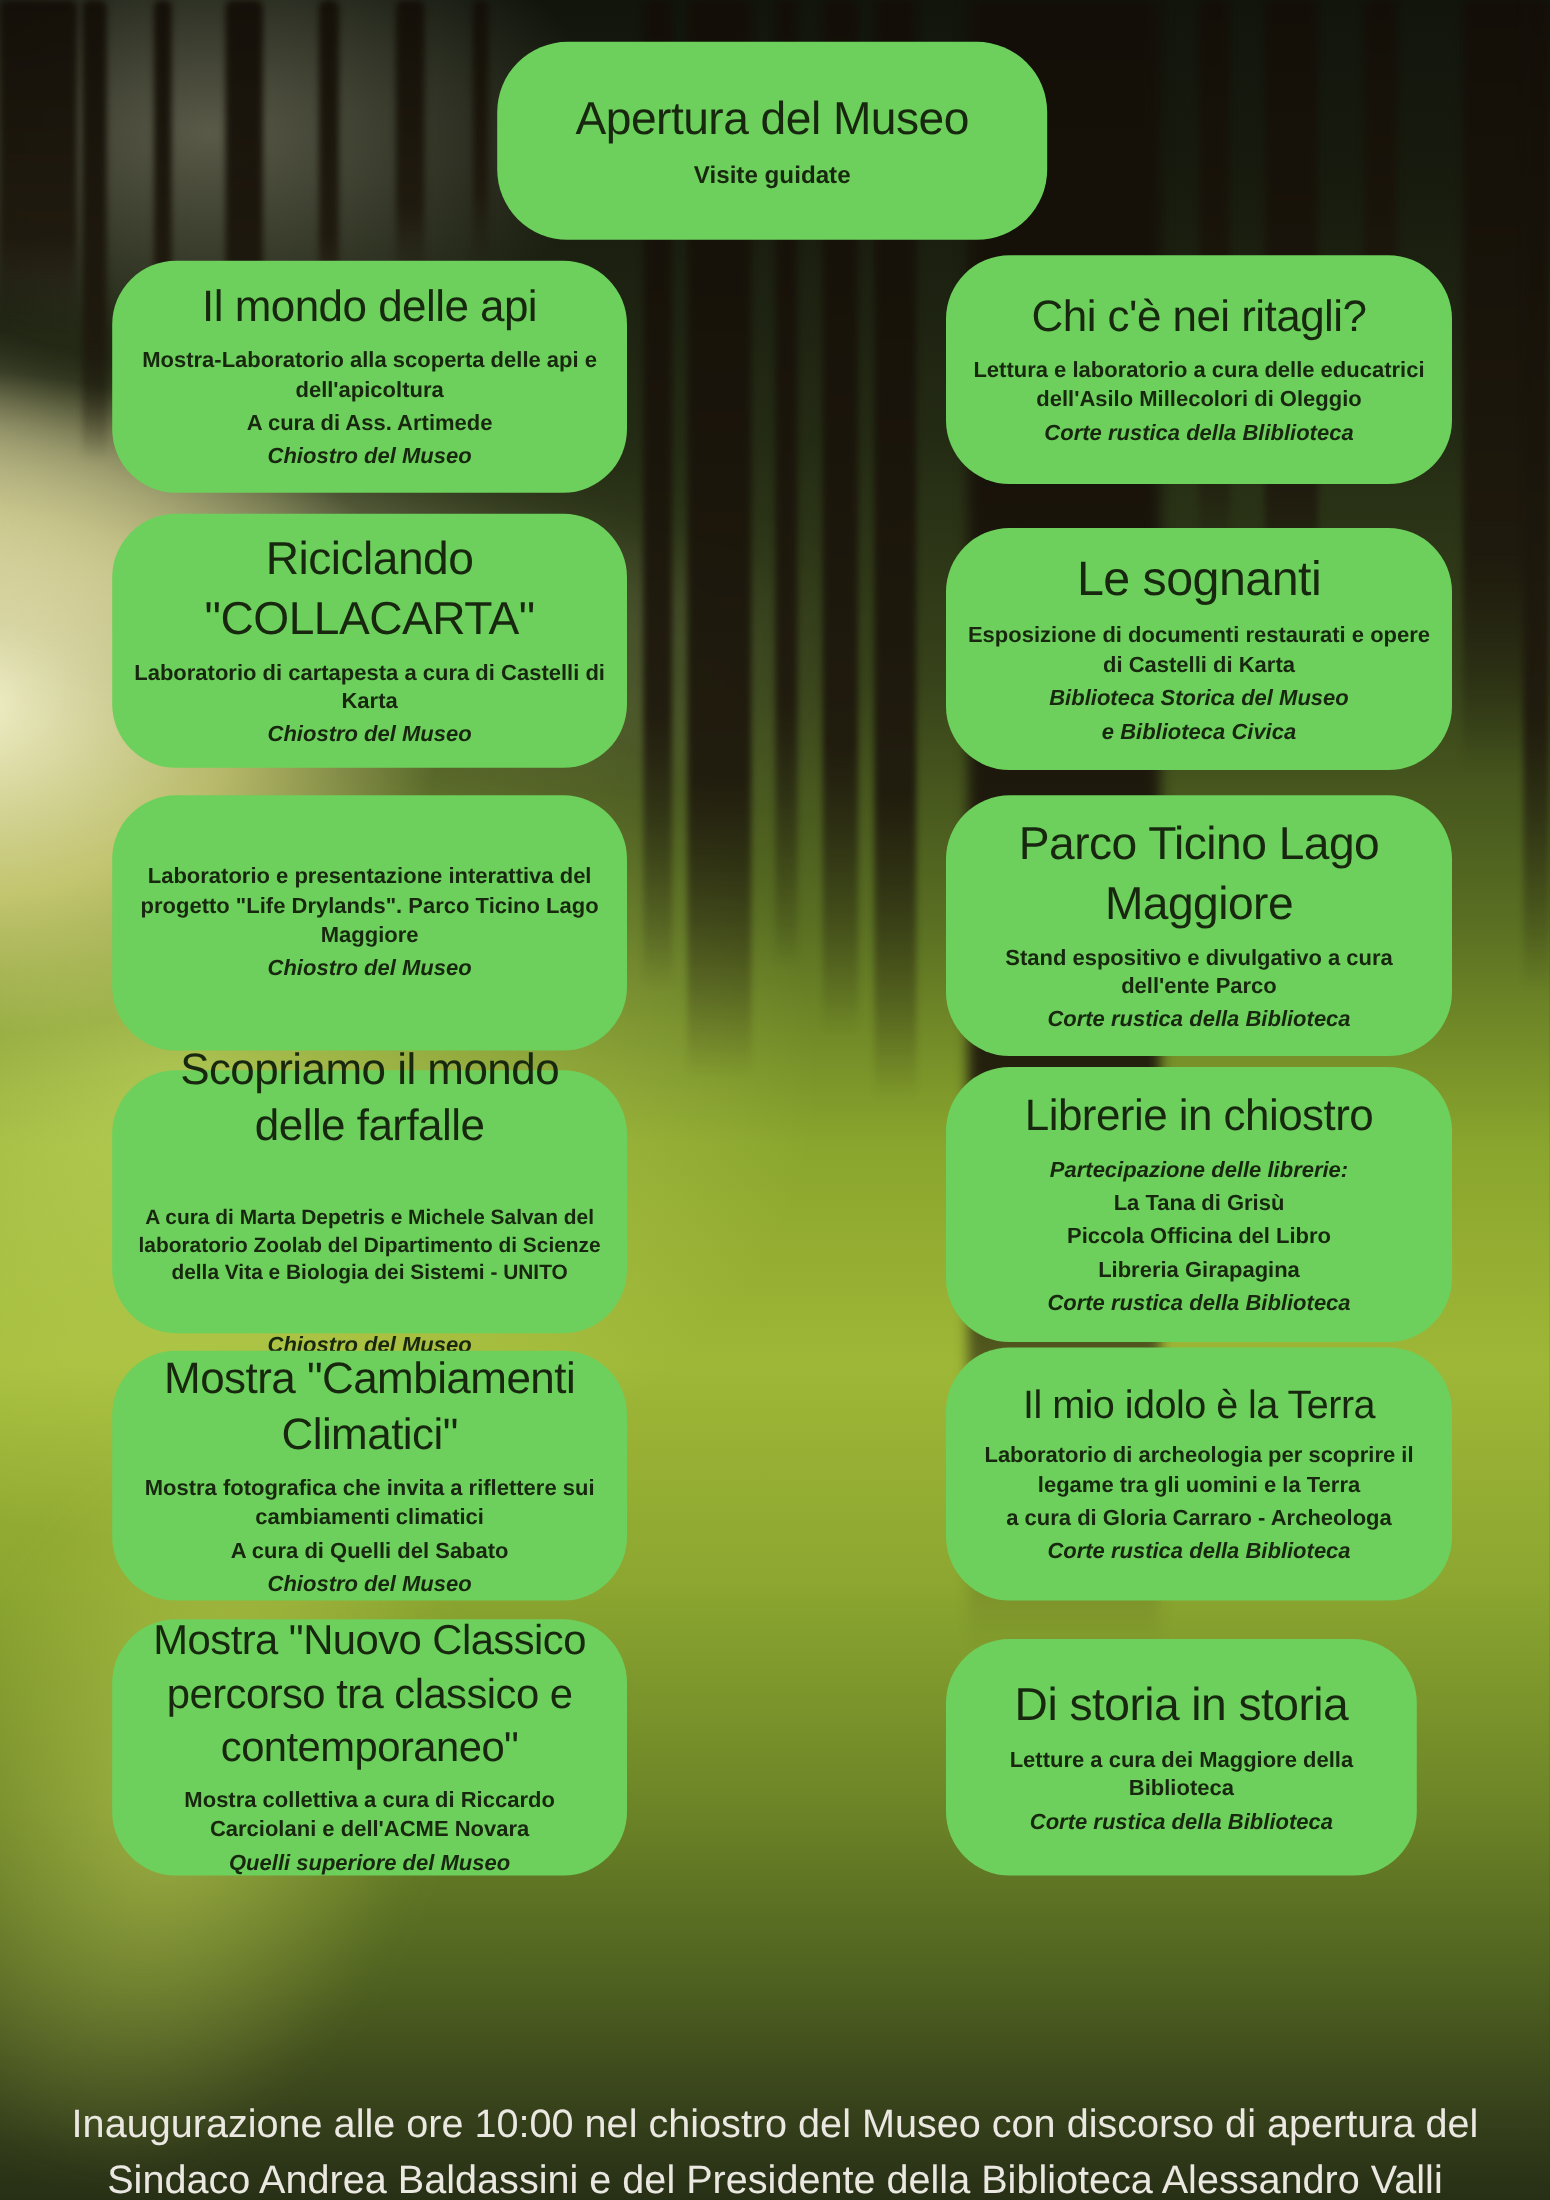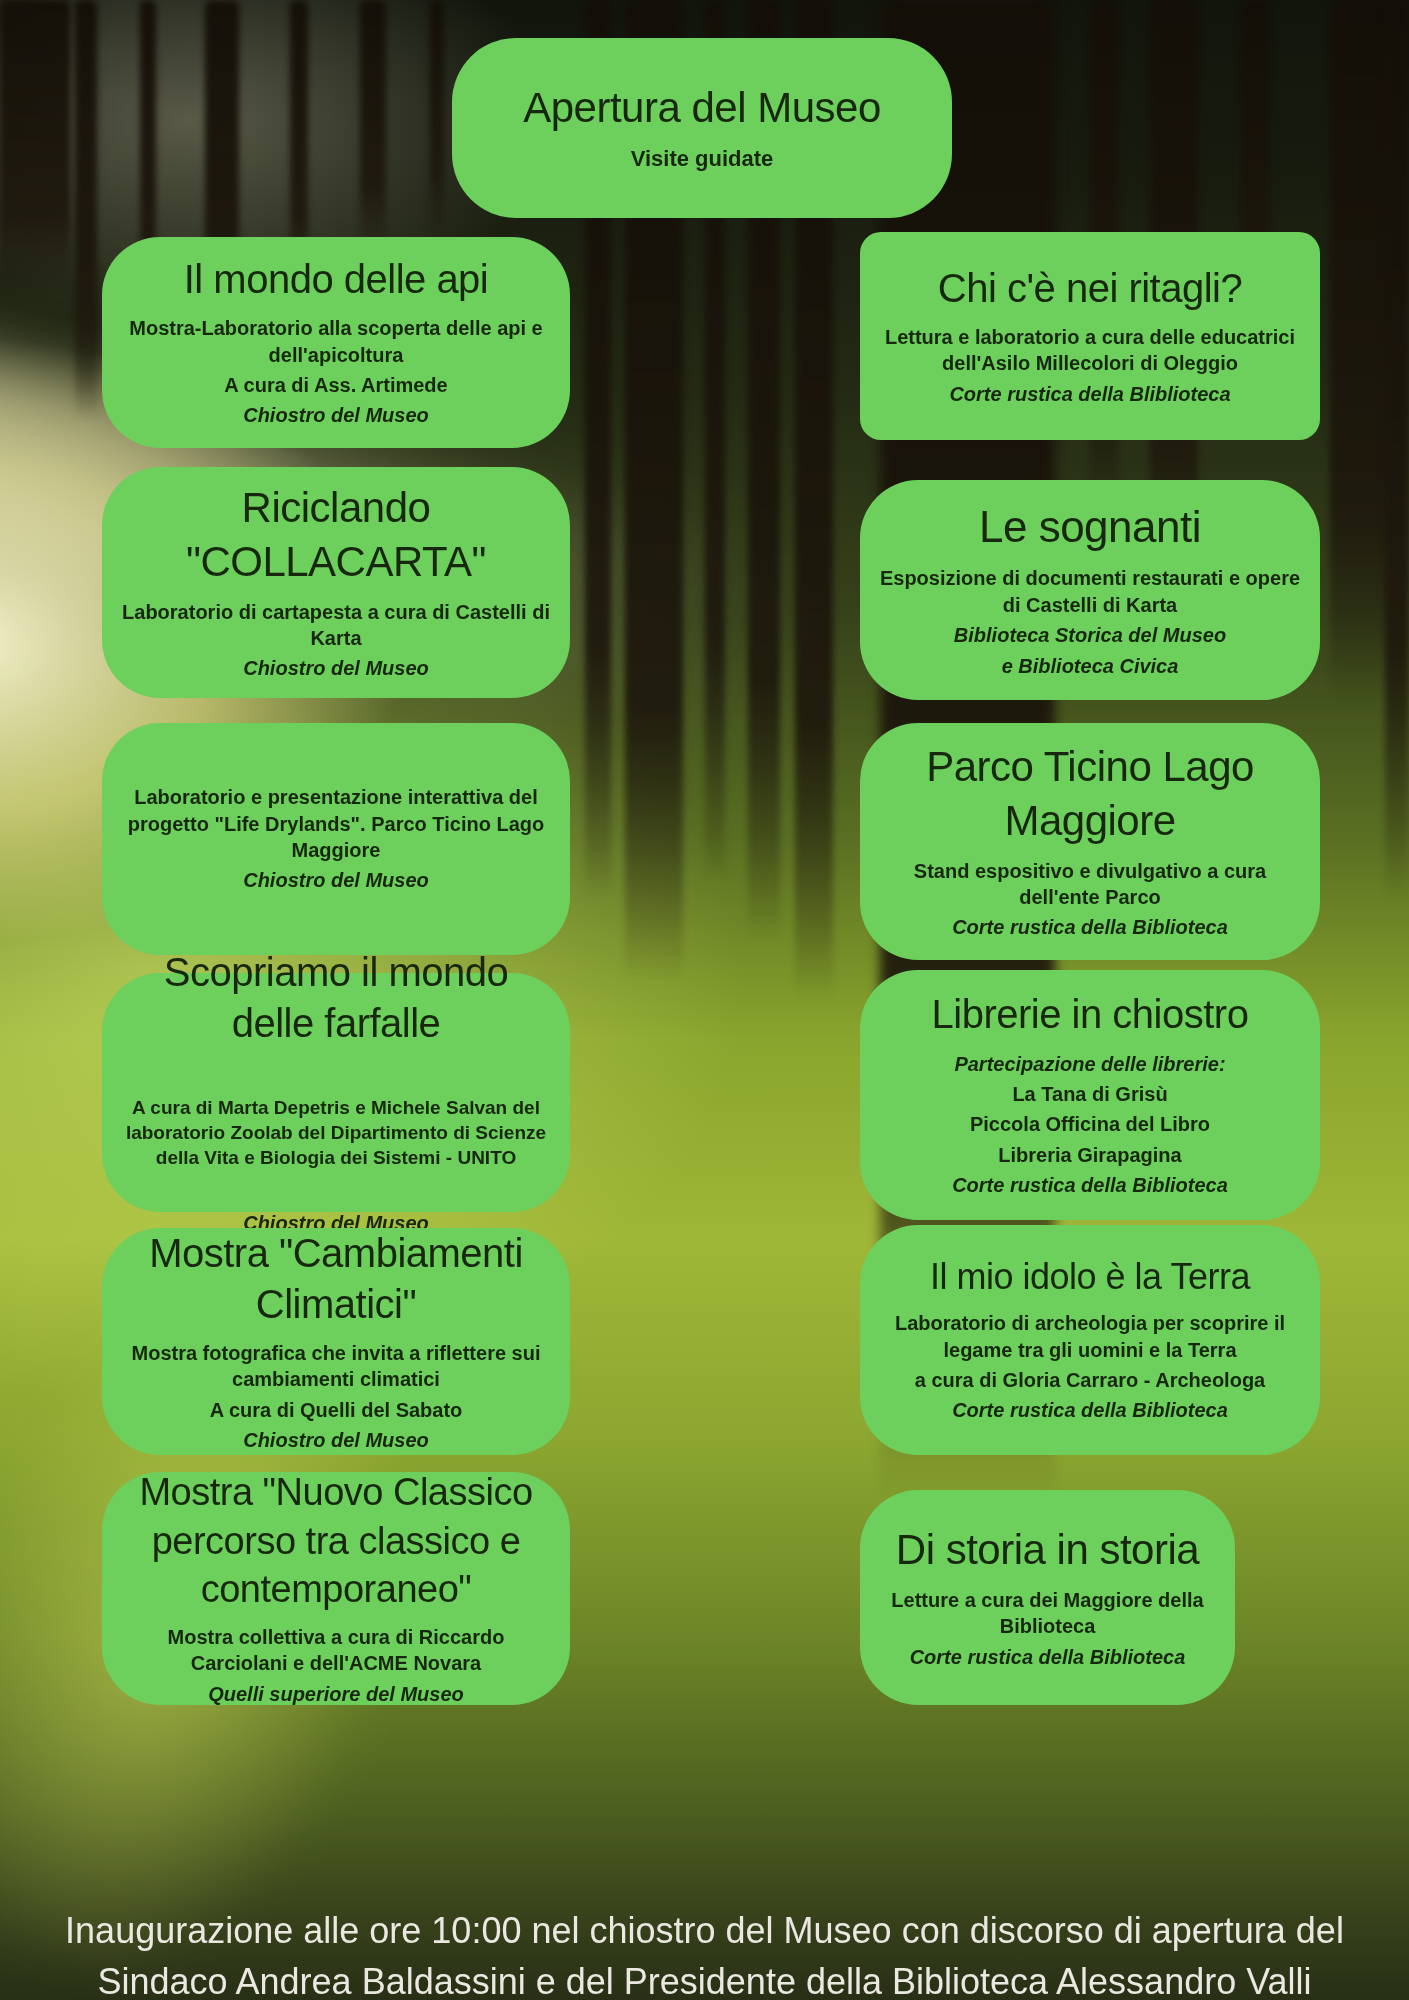--- a/index.html
+++ b/index.html
@@ -97,21 +97,21 @@
     <p>A cura di Quelli del Sabato</p>
     <p class="venue">Chiostro del Museo</p>
   </section>
 
   <section class="card" style="left:102px;top:1472px;width:468px;height:233px;">
     <h2 style="font-size:38px">Mostra "Nuovo Classico percorso tra classico e contemporaneo"</h2>
     <p>Mostra collettiva a cura di Riccardo Carciolani e dell'ACME Novara</p>
     <p class="venue">Quelli superiore del Museo</p>
   </section>
 
-  <section class="card" style="left:860px;top:232px;width:460px;height:208px;border-radius:21px;">
+  <section class="card" style="left:860px;top:232px;width:460px;height:208px;">
     <h2 style="font-size:40px">Chi c'è nei ritagli?</h2>
     <p>Lettura e laboratorio a cura delle educatrici dell'Asilo Millecolori di Oleggio</p>
     <p class="venue">Corte rustica della Bliblioteca</p>
   </section>
 
   <section class="card" style="left:860px;top:480px;width:460px;height:220px;">
     <h2 style="font-size:44px">Le sognanti</h2>
     <p>Esposizione di documenti restaurati e opere di Castelli di Karta</p>
     <p class="venue">Biblioteca Storica del Museo</p>
     <p class="venue">e Biblioteca Civica</p>
@@ -132,21 +132,21 @@
     <p class="venue">Corte rustica della Biblioteca</p>
   </section>
 
   <section class="card" style="left:860px;top:1225px;width:460px;height:230px;">
     <h2 style="font-size:36px">Il mio idolo è la Terra</h2>
     <p>Laboratorio di archeologia per scoprire il legame tra gli uomini e la Terra</p>
     <p>a cura di Gloria Carraro - Archeologa</p>
     <p class="venue">Corte rustica della Biblioteca</p>
   </section>
 
-  <section class="card" style="left:860px;top:1490px;width:375px;height:215px;">
+  <section class="card" style="left:860px;top:1490px;width:428px;height:215px;">
     <h2 style="font-size:42px">Di storia in storia</h2>
     <p>Letture a cura dei Maggiore della Biblioteca</p>
     <p class="venue">Corte rustica della Biblioteca</p>
   </section>
 
 
   <div class="footer">Inaugurazione alle ore 10:00 nel chiostro del Museo con discorso di apertura del Sindaco Andrea Baldassini e del Presidente della Biblioteca Alessandro Valli</div>
 
 </div>
 

